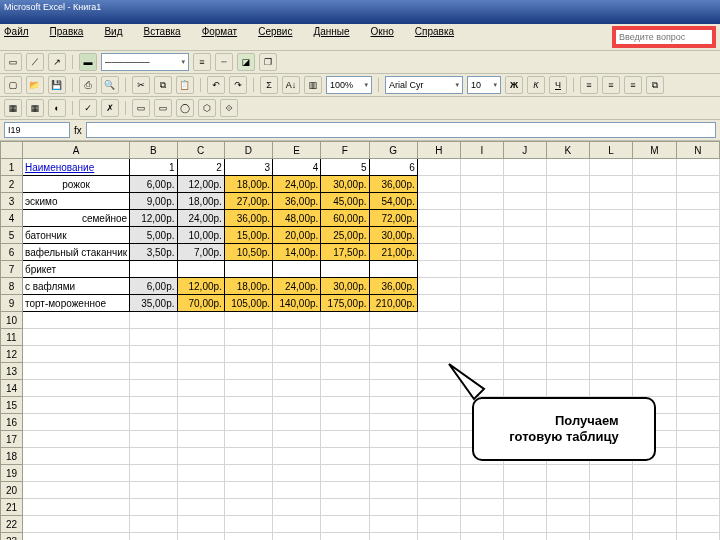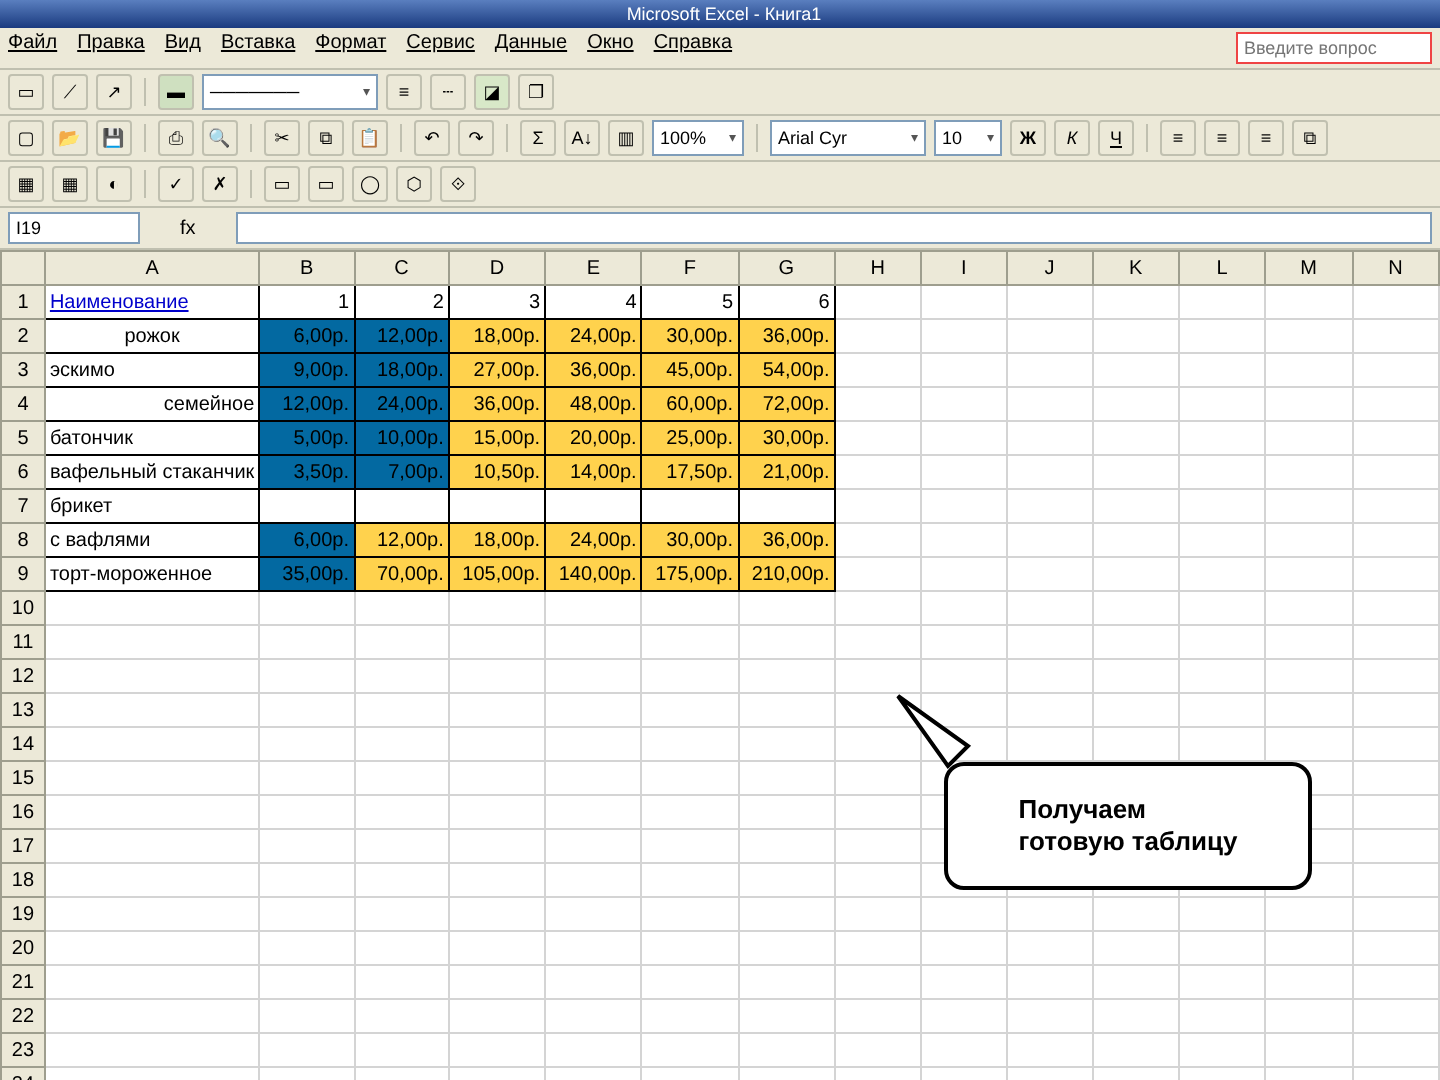--- a/index.html
+++ b/index.html
@@ -1,39 +1,39 @@
 <!DOCTYPE html>
 <html><head>
 <meta charset="utf-8">
 <style>
 html,body{margin:0;padding:0;font-family:Tahoma,Arial,sans-serif;font-size:10px;background:#fff;color:#000;width:720px;height:540px;overflow:hidden}
-.titlebar{background:linear-gradient(#5a7fbf,#1a3a7f);height:14px;color:#fff;padding-left:4px;font-size:9px;line-height:14px;display:flex;justify-content:center}
-.menubar{background:#ece9d8;border-bottom:1px solid #c0c0b0;padding:2px 4px;display:flex;gap:10px;font-size:10px}
+.titlebar{background:linear-gradient(#5a7fbf,#1a3a7f);height:24px;color:#fff;padding-left:4px;font-size:9px;line-height:14px;display:flex;justify-content:flex-start}
+.menubar{background:#ece9d8;border-bottom:1px solid #c0c0b0;padding:2px 4px;display:flex;gap:21px;font-size:10px}
 .menubar span{cursor:default}
 .toolbar{background:#ece9d8;border-bottom:1px solid #c0c0b0;padding:2px 4px;display:flex;align-items:center;gap:4px;height:18px}
 .tb-btn{width:16px;height:16px;background:#ece9d8;border:1px solid #c0c0b0;border-radius:2px;display:flex;align-items:center;justify-content:center;font-size:9px}
 .tb-sep{width:1px;height:14px;background:#c0c0b0;margin:0 2px}
 .tb-drop{min-width:50px;height:16px;background:#fff;border:1px solid #7f9db9;font-size:9px;padding:0 3px;display:flex;align-items:center;justify-content:space-between}
 .tb-drop .arr{font-size:7px;color:#555}
-.ask{width:90px;height:14px;background:#fff;border:1px solid #ef4444;font-size:9px;color:#888;padding:0 3px;margin-left:auto}
-.cellbar{background:#ece9d8;border-bottom:1px solid #c0c0b0;padding:2px 4px;display:flex;align-items:center;gap:20px;height:16px}
+.ask{width:90px;height:14px;background:#fff;border:4px solid #ef4444;font-size:9px;color:#888;padding:0 3px;margin-left:auto}
+.cellbar{background:#ece9d8;border-bottom:1px solid #c0c0b0;padding:2px 4px;display:flex;align-items:center;gap:4px;height:16px}
 .namebox{width:58px;height:14px;background:#fff;border:1px solid #7f9db9;font-size:9px;padding:0 3px;display:flex;align-items:center}
 .fx{font-size:10px}
 .sheet{position:relative;overflow:hidden;height:442px;background:#fff}
 table.grid{border-collapse:collapse;table-layout:fixed}
 table.grid th,table.grid td{border:1px solid #d4d4d4;height:16px;padding:0 2px;font-size:10px;text-align:right;overflow:hidden;white-space:nowrap}
 table.grid th{background:#ece9d8;text-align:center;font-weight:normal;border-color:#9e9e8e}
 table.grid .rowhdr{background:#ece9d8;text-align:center;width:18px;border-color:#9e9e8e}
 .col-A{width:98px;text-align:left}
 .col-data{width:44px}
 .data-cell{border:1px solid #000!important}
 .hdr-link{color:#0000cc;text-decoration:underline;text-align:left}
-.orange{background:#0369a1}
+.orange{background:#e5e5e5}
 .yellow{background:#ffd24d}
-.callout{position:absolute;left:472px;top:256px;width:180px;height:60px;border:2px solid #000;border-radius:10px;background:#fff;display:flex;align-items:center;justify-content:center;text-align:left;font-size:13px;font-weight:bold;line-height:1.25}
+.callout{position:absolute;left:472px;top:256px;width:180px;height:60px;border:2px solid #000;border-radius:10px;background:#fff;display:flex;align-items:center;justify-content:center;text-align:right;font-size:13px;font-weight:bold;line-height:1.25}
 .callout svg{position:absolute;top:-40px;left:-40px}
 .u{text-decoration:underline}
 </style>
 </head>
 <body>
 
 <div class="titlebar">
   <span>Microsoft Excel - Книга1</span>
 </div>
 

